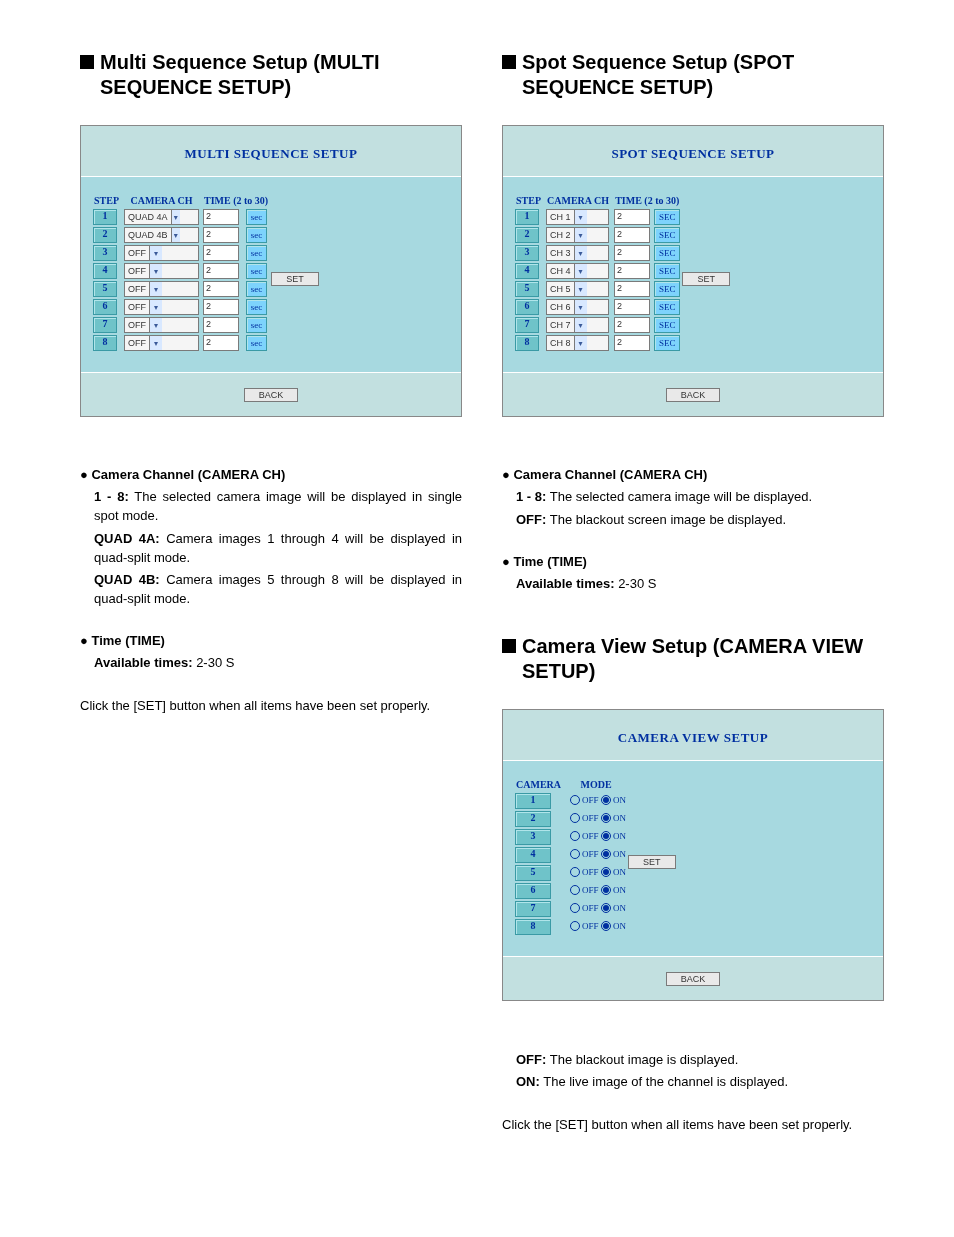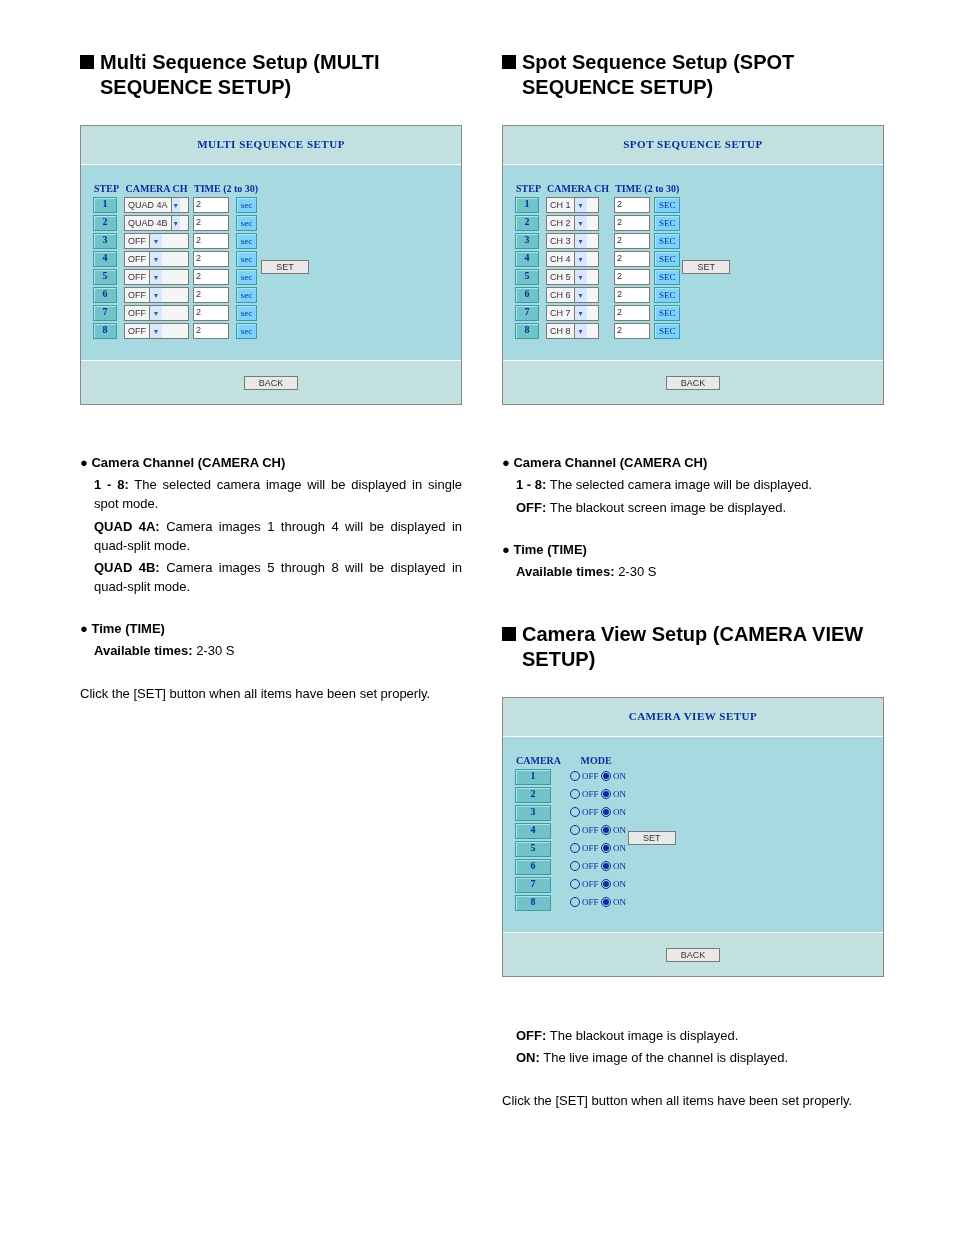--- a/index.html
+++ b/index.html
@@ -43,22 +43,22 @@
     border: 1px solid #888;
     padding: 0;
     font-family: "Times New Roman", serif;
     color: #0030a0;
     font-size: 12px;
     margin-bottom: 50px;
   }
   .panel-title {
     text-align: center;
     font-weight: bold;
-    font-size: 11px;
-    padding: 12px 0 14px;
+    font-size: 13px;
+    padding: 20px 0 14px;
     letter-spacing: 0.5px;
   }
   .panel-body {
     background: #a7d9e0;
     border-top: 1px solid #fff;
     border-bottom: 1px solid #fff;
     padding: 16px 10px 20px;
     display: flex;
     flex-direction: row;
     align-items: center;
@@ -93,21 +93,21 @@
     color: #0030a0;
     box-shadow: inset 1px 1px 0 #b0e5ea;
   }
   .dropdown {
     display: inline-flex;
     align-items: center;
     background: #f5f5f5;
     border: 1px solid #7a7a7a;
     height: 14px;
     font-size: 9px;
-    padding: 0 8px 0 3px;
+    padding: 0 18px 0 3px;
     color: #333;
     font-family: Arial, sans-serif;
     white-space: nowrap;
   }
   .dropdown .dd-label { padding-right: 3px; }
   .dropdown .dd-btn {
     background: #d8e8ff;
     border-left: 1px solid #7a7a7a;
     width: 12px;
     height: 14px;

